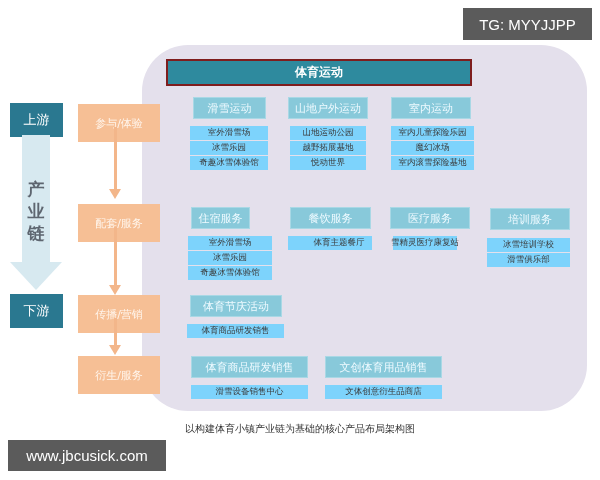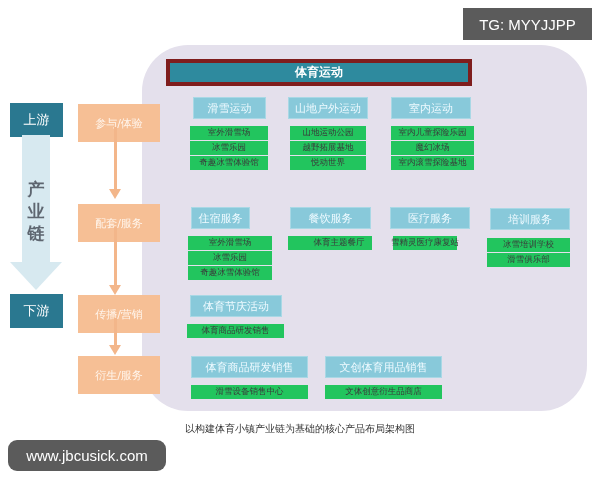--- a/index.html
+++ b/index.html
@@ -6,44 +6,44 @@
     html, body { width: 600px; height: 480px; background: #ffffff; overflow: hidden; }
     body { position: relative; font-family: "DejaVu Sans", sans-serif; }
 
     
     .badge {
       position: absolute; background: #5b5b5b; color: #ffffff;
       font-family: "Liberation Sans", sans-serif; font-size: 15px;
       display: flex; align-items: center; justify-content: center;
     }
     #tg-badge { left: 463px; top: 8px; width: 129px; height: 32px; }
-    #site-badge { left: 8px; top: 440px; width: 158px; height: 31px; border-radius: 9px; }
+    #site-badge { left: 8px; top: 440px; width: 158px; height: 31px; }
 
     
     #panel {
       position: absolute; left: 142px; top: 45px; width: 445px; height: 366px;
       background: #e4e0ec; border-radius: 46px;
     }
 
     
     #main-header {
       position: absolute; left: 166px; top: 59px; width: 306px; height: 27px;
-      background: #2e8a9e; border: 4px solid #7f1d1d;
+      background: #2e8a9e; border: 2px solid #7f1d1d;
       color: #ffffff; font-size: 12px; font-weight: bold;
       display: flex; align-items: center; justify-content: center;
     }
 
     .cat {
       position: absolute; height: 22px; background: #88c9da;
       color: #eefaff; font-size: 11px;
       display: flex; align-items: center; justify-content: center;
       border: 1px solid #a9d8e5;
     }
     .item {
-      position: absolute; height: 14px; background: #22c55e;
+      position: absolute; height: 14px; background: #7dd3fc;
       color: #3a3a3a; font-size: 8.5px;
       display: flex; align-items: center; justify-content: center;
       white-space: nowrap;
     }
 
     
     .stage {
       position: absolute; left: 10px; width: 53px; height: 34px;
       background: #2a7890; color: #ffffff; font-size: 13px;
       display: flex; align-items: center; justify-content: center;

